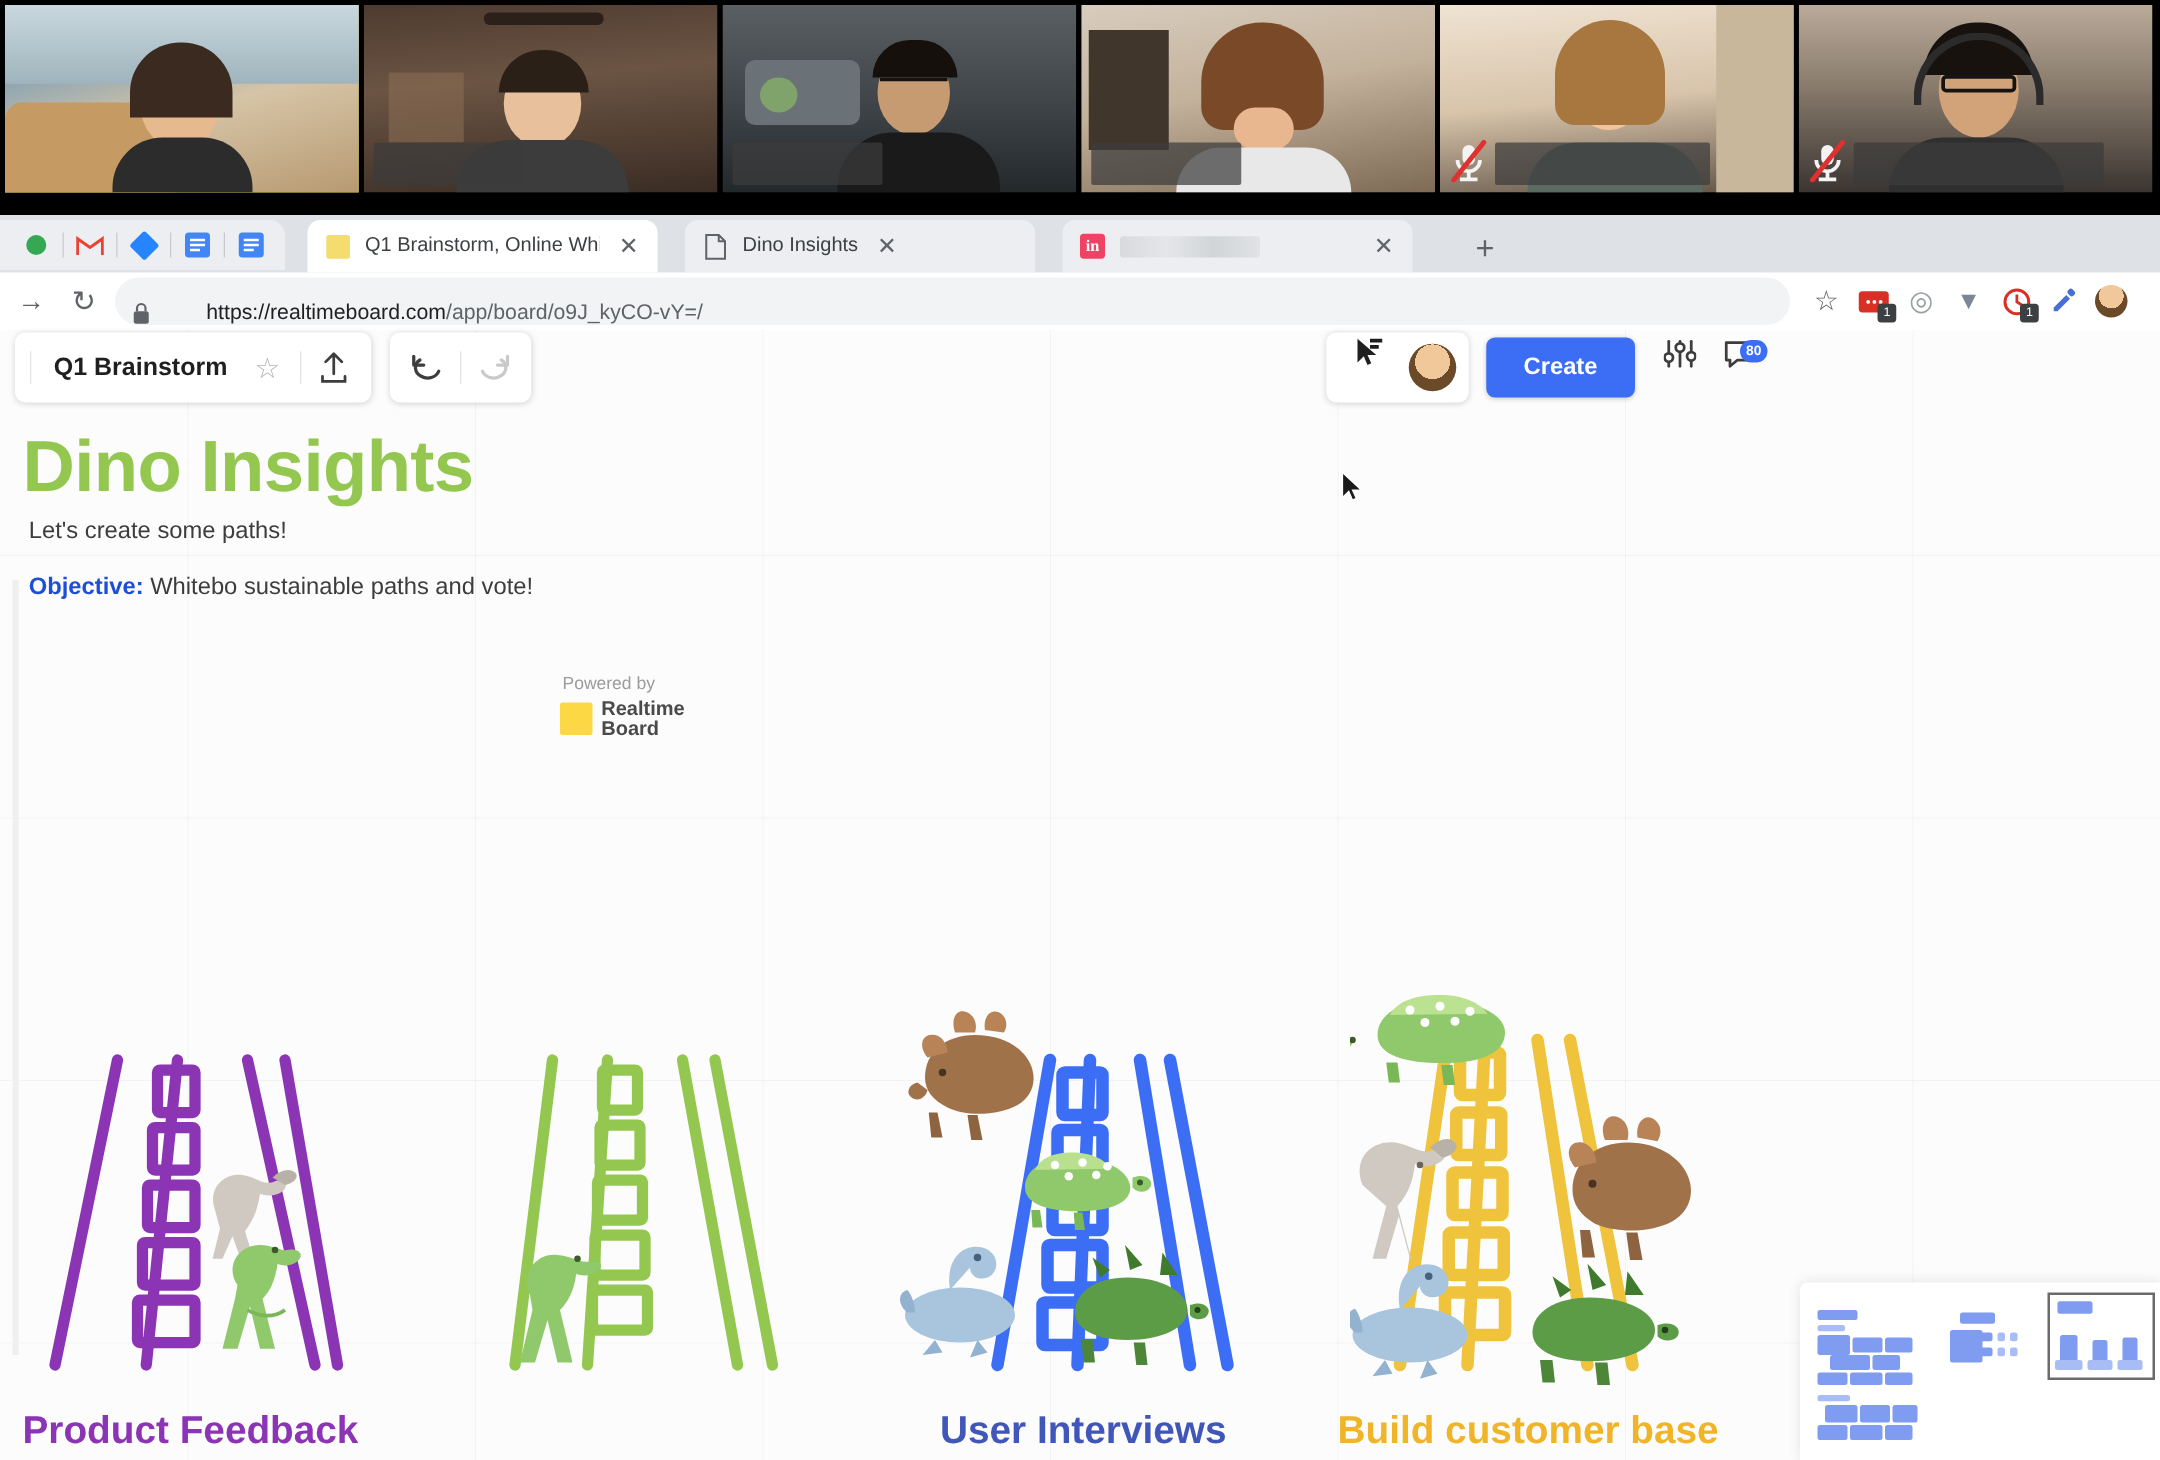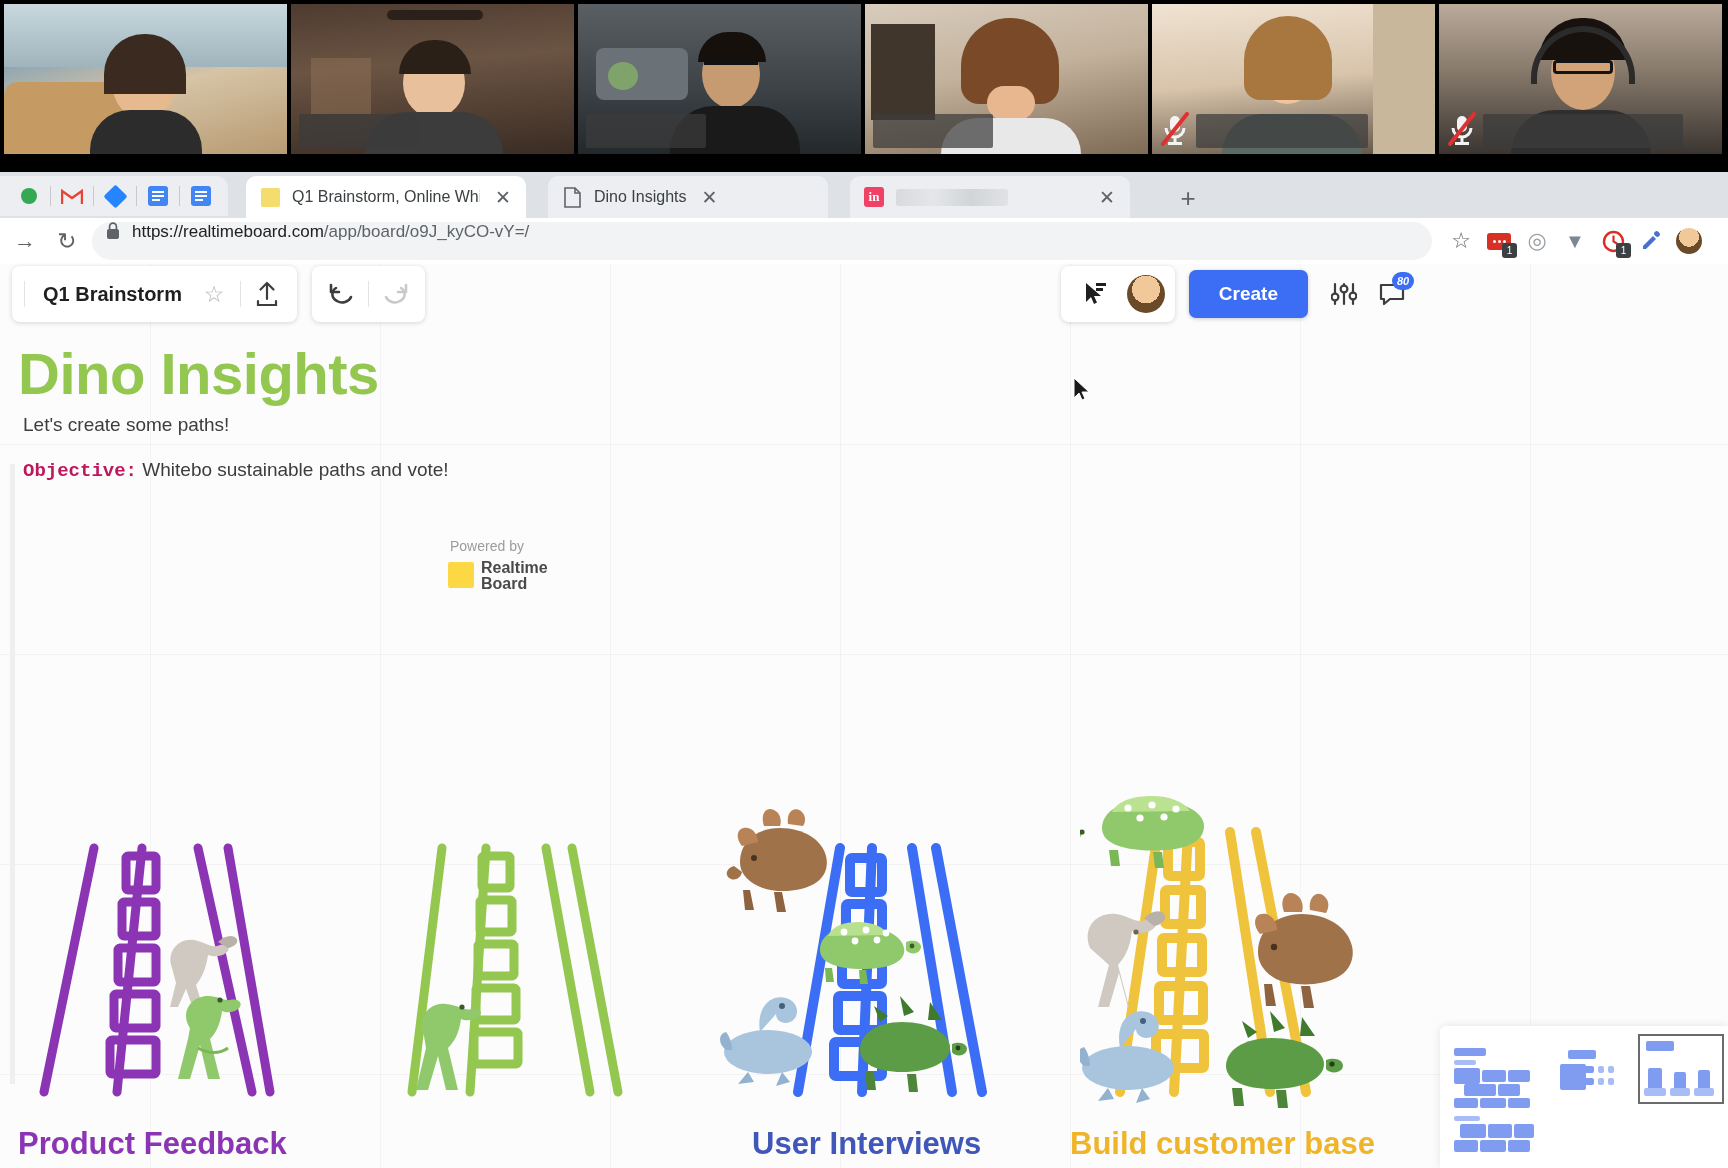--- a/index.html
+++ b/index.html
@@ -109,22 +109,23 @@
   #omnibar {
     position: absolute; top: 46px; left: 0; width: 1728px; height: 46px;
     background: #fff;
     display: flex; align-items: center;
   }
   .nav-ico { width: 42px; height: 42px; display:flex; align-items:center;
              justify-content:center; color:#5f6368; flex: 0 0 auto; }
   #urlbox {
     height: 38px; flex: 1 1 auto; margin: 0 10px 0 4px;
     background: #f1f3f4; border-radius: 19px;
-    display: flex; align-items: flex-start; padding: 0 14px;
+    display: flex; align-items: flex-end; padding: 0 14px;
     max-width: 1340px;
+    gap: 33px;
   }
   #url-text {
     font-size: 17px; color: #5f6368; margin-left: 12px;
     font-family: "Liberation Sans", sans-serif;
   }
   #url-text b { color: #202124; font-weight: 400; }
   .ext-ico { width: 38px; height: 38px; display:flex; align-items:center;
              justify-content:center; position: relative; flex: 0 0 auto; }
   .ext-badge {
     position: absolute; right: 1px; bottom: 2px;
@@ -181,22 +182,22 @@
     background: radial-gradient(circle at 50% 38%, #f0c89a 0 46%, #6b4a2a 46% 100%);
     position: relative; overflow: hidden;
   }
   #share-btn {
     margin-left: 14px;
     background: #3b6ef5; color: #fff;
     font-size: 19px; font-weight: bold;
     padding: 13px 30px; border-radius: 7px;
     box-shadow: 0 1px 4px rgba(0,0,0,.2);
   }
-  .rt-ico { width: 48px; height: 48px; display: flex; align-items: center;
-            justify-content: center; position: relative; color: #4a4a4a; font-style: italic; }
+  .rt-ico { width: 48px; height: 48px; display: flex; 
+            justify-content: center; position: relative; color: #4a4a4a; }
   .blue-badge {
     position: absolute; top: 2px; right: 2px;
     width: 22px; height: 18px; border-radius: 9px;
     background: #3b6ef5; color: #fff; font-size: 11px; font-weight: bold;
     display: flex; align-items: center; justify-content: center;
   }
 
   
   #canvas {
     position: absolute; top: 264px; left: 0;
@@ -223,21 +224,21 @@
     font-family: "Liberation Sans", sans-serif;
   }
   #subtitle {
     position: absolute; left: 23px; top: 150px;
     font-size: 19px; color: #3d3d3d;
   }
   #objective {
     position: absolute; left: 23px; top: 195px;
     font-size: 19px; color: #3d3d3d;
   }
-  #objective b { color: #be185d; font-family: Liberation Mono, monospace; }
+  #objective b { color: #1d4ed8; }
 
   .ladder-group { position: absolute; bottom: 0; }
   .ladder-label {
     position: absolute; bottom: 6px;
     font-size: 31px; font-weight: bold;
     white-space: nowrap;
     font-family: "Liberation Sans", sans-serif;
   }
 
   

